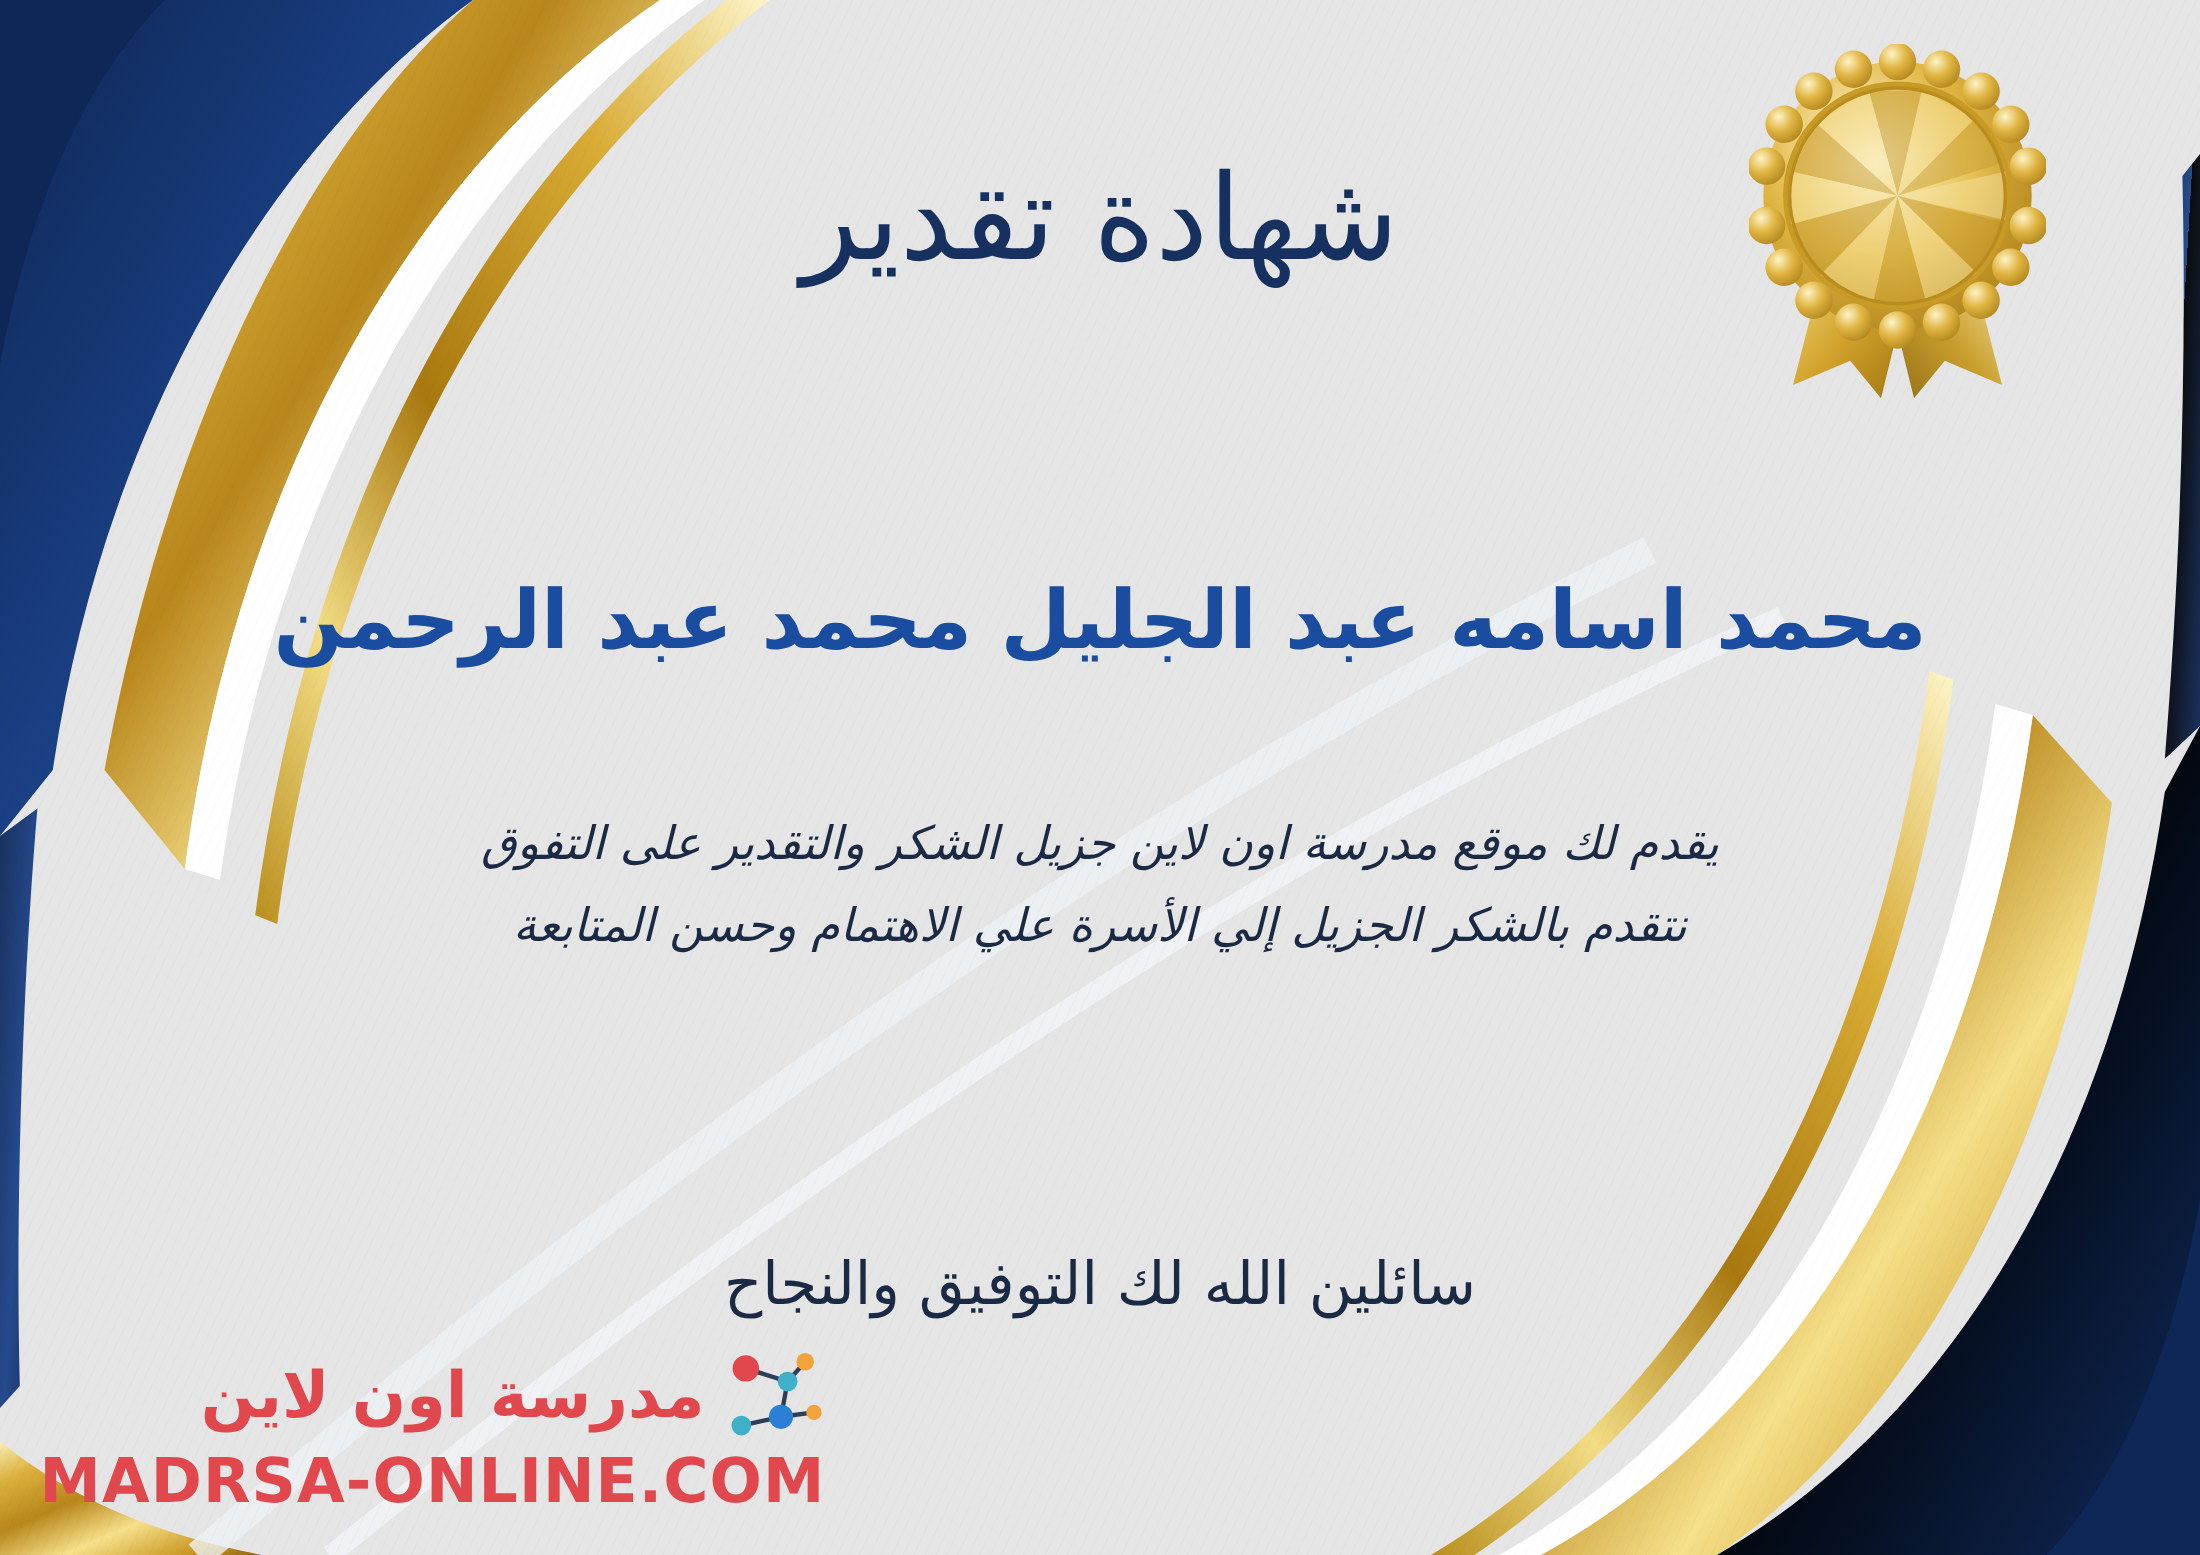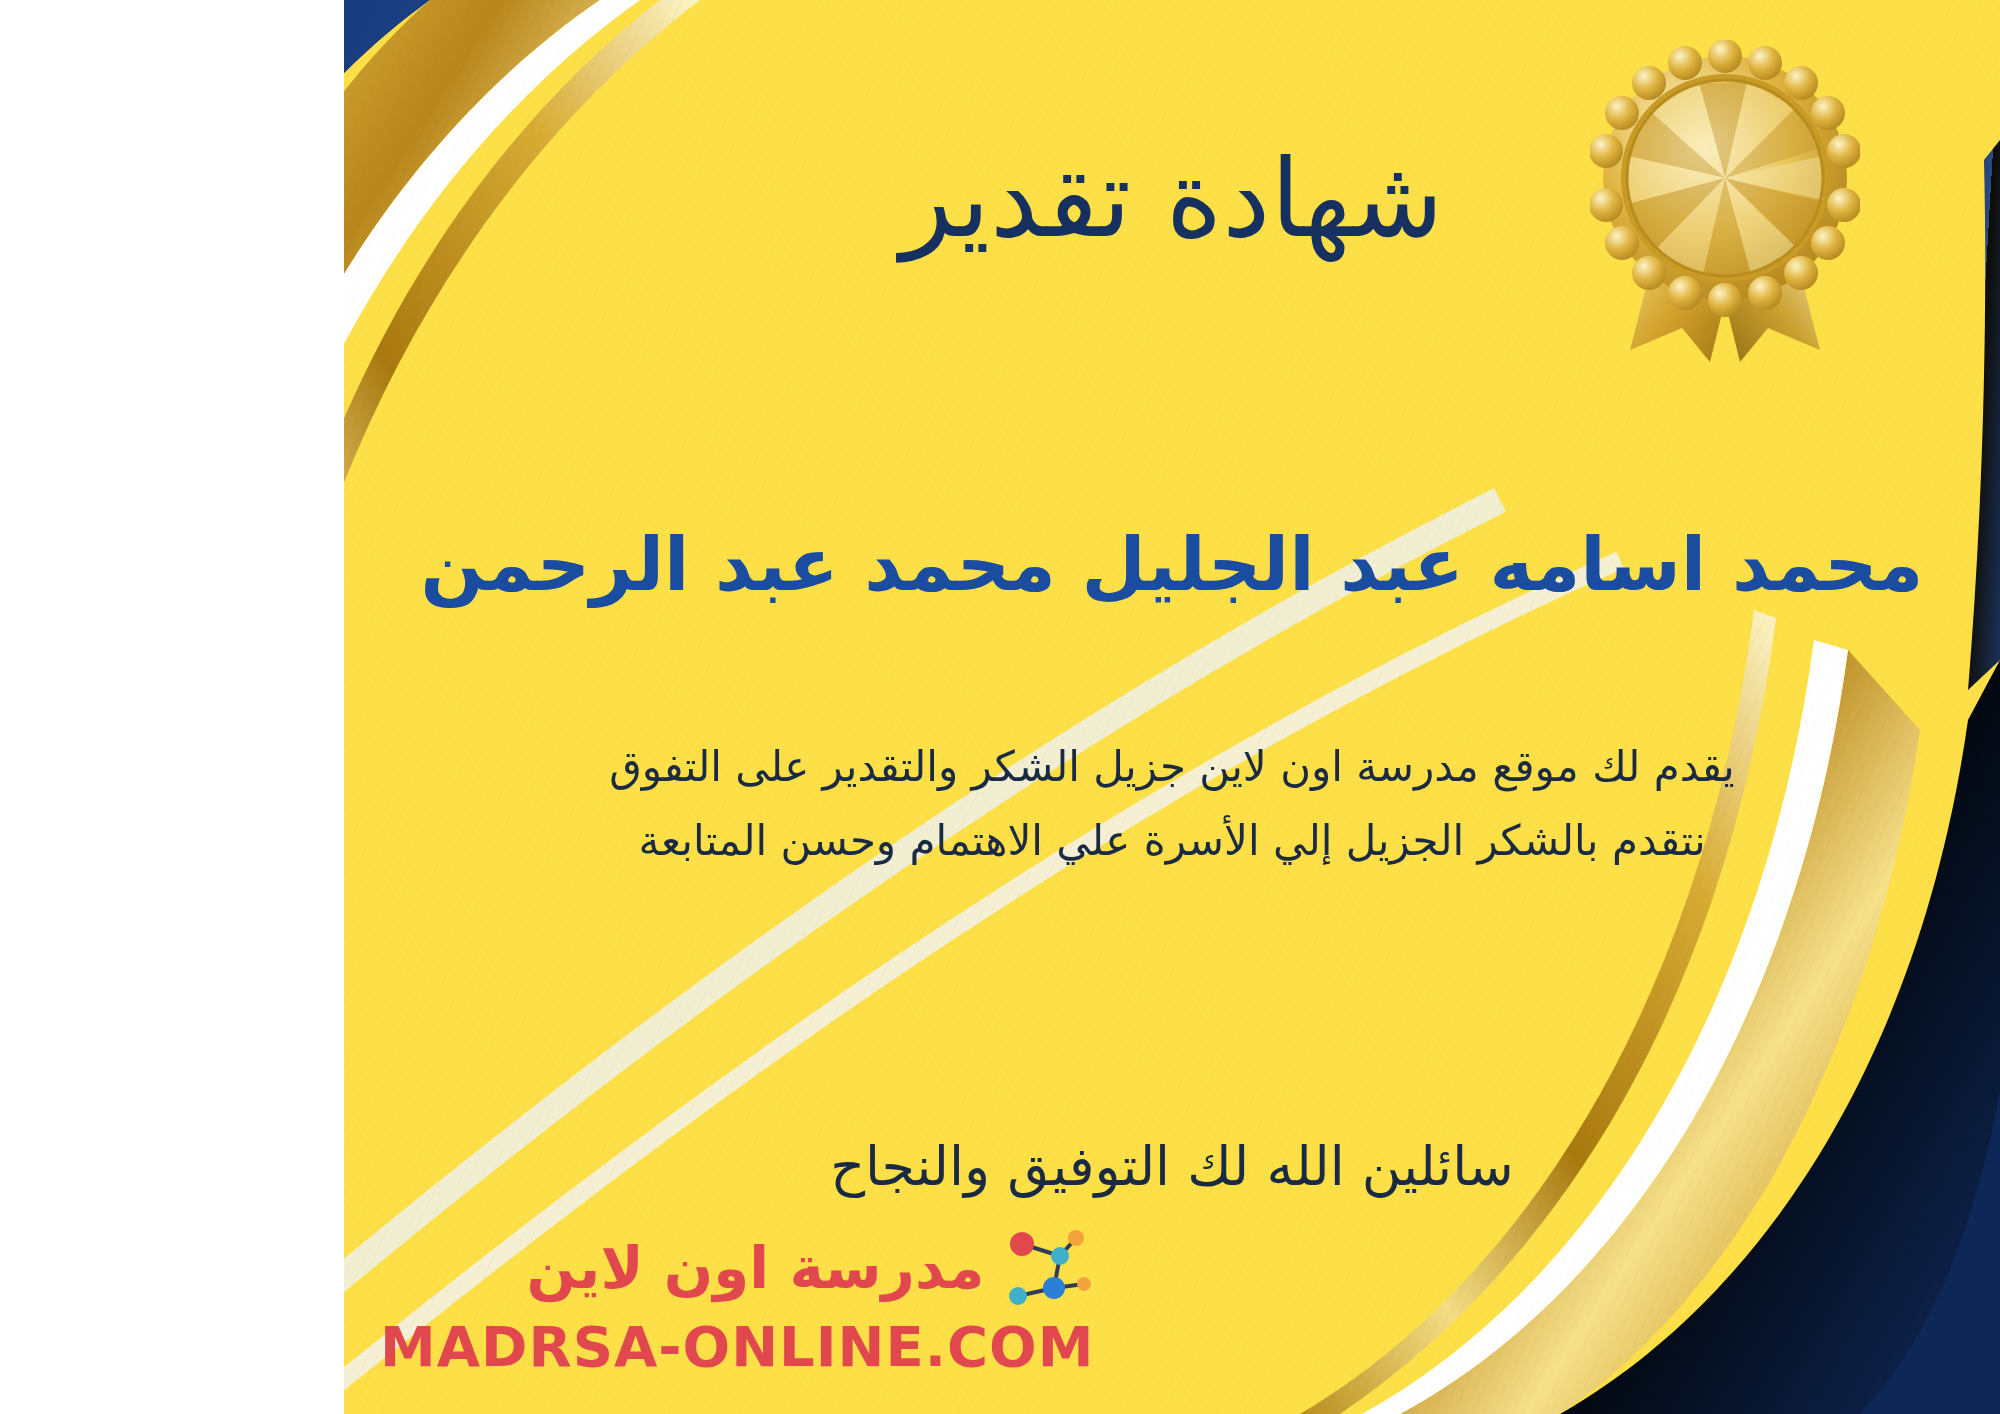--- a/index.html
+++ b/index.html
@@ -9,23 +9,23 @@
   }
   body {
     width: 2000px;
     height: 1414px;
     overflow: hidden;
     font-family: "DejaVu Sans", sans-serif;
   }
 
   .certificate {
     position: relative;
-    width: 1656px;
+    width: 2000px;
     height: 1414px;
-    background: #fde047;
+    background: #e5e5e5;
     overflow: hidden;
   }
 
   
   .paper-texture {
     position: absolute;
     inset: 0;
     background:
       repeating-linear-gradient(115deg,
         rgba(0,0,0,0.018) 0px,
@@ -85,20 +85,21 @@
     left: 230px;
     right: 230px;
     text-align: center;
     font-size: 42px;
     color: #1b2a44;
     line-height: 1.75;
   }
 
   .body-line {
     display: block;
+    font-style: italic;
   }
 
   .score {
     font-weight: 700;
     font-size: 52px;
     color: #16305f;
     letter-spacing: 2px;
     padding: 0 40px;
   }
 

